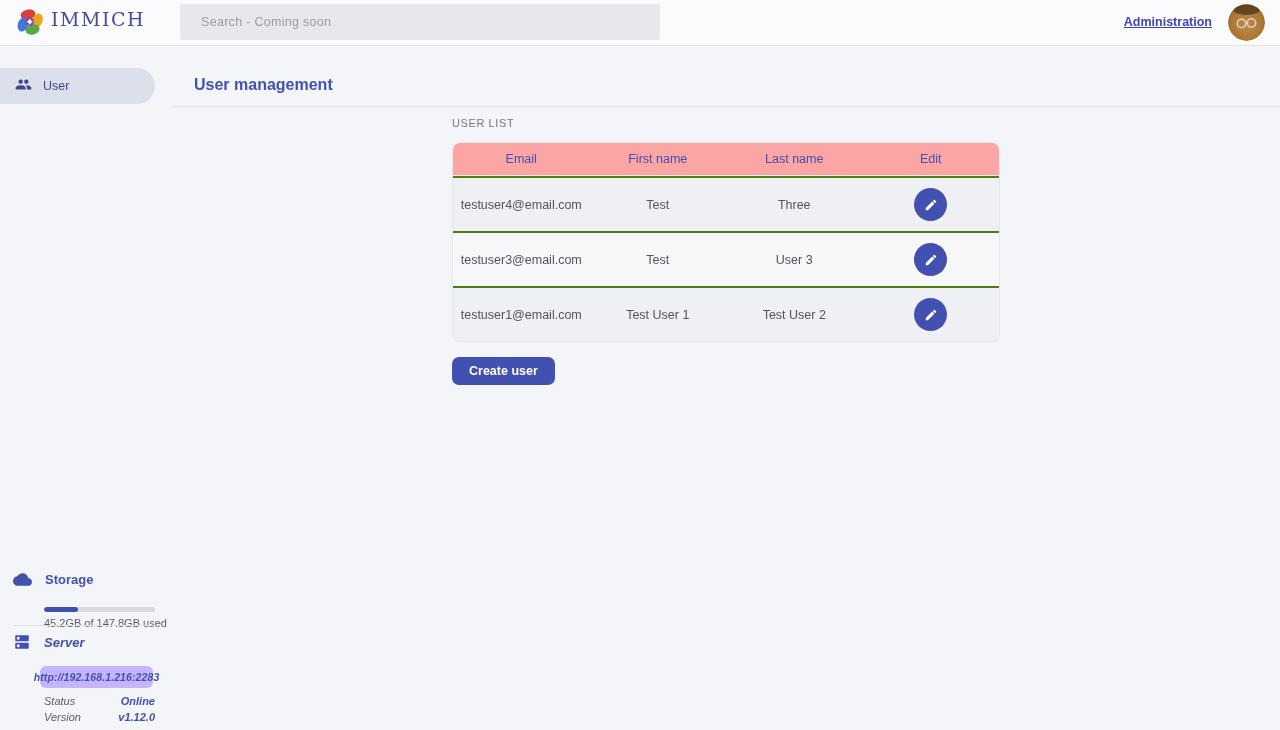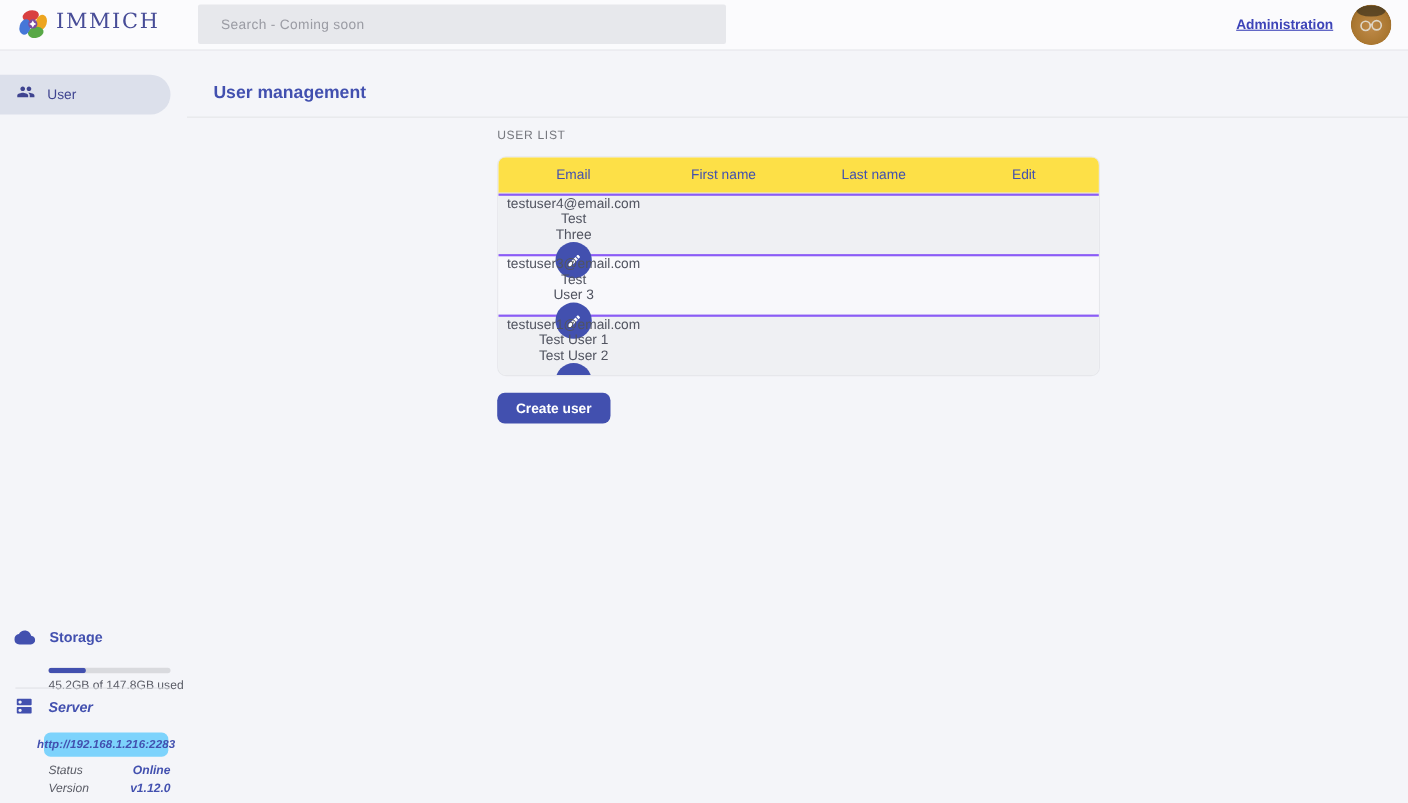--- a/index.html
+++ b/index.html
@@ -45,41 +45,41 @@
   .info-title { font-size: 13px; font-weight: 700; color: #4250af; }
   .progress-track {
     position: absolute; left: 44px; top: 37px; width: 111px; height: 5px;
     background: #d9dade; border-radius: 3px; overflow: hidden;
   }
   .progress-fill { height: 100%; background: #4250af; border-radius: 3px; }
   .usage-text { position: absolute; left: 44px; top: 47px; font-size: 11px; color: #5a5c66; }
   .side-divider { position: absolute; left: 14px; top: 625px; width: 141px; height: 1px; background: #e0e1e6; }
   .server-chip {
     position: absolute; left: 40px; top: 33px; width: 113px; height: 22px;
-    background: #7dd3fc; border-radius: 6px;
+    background: #c4b5fd; border-radius: 6px;
     display: flex; align-items: center; justify-content: center;
     font-size: 10.5px; font-weight: 700; color: #4250af; letter-spacing: 0.1px;
   }
   .kv-row { position: absolute; left: 44px; width: 111px; display: flex; justify-content: space-between; }
   .kv-label { font-size: 11px; color: #5a5c66; }
   .kv-value { font-size: 11px; font-weight: 700; color: #4250af; }
   
   .page-title { position: absolute; left: 194px; top: 76px; font-size: 16px; font-weight: 600; color: #4250af; }
   .title-divider { position: absolute; left: 170px; top: 106px; width: 1110px; height: 1px; background: #e4e5e9; }
   .section-label {
     position: absolute; left: 452px; top: 117px;
     font-size: 11px; font-weight: 500; color: #76787f; letter-spacing: 0.6px;
   }
   .user-table {
     position: absolute; left: 452px; top: 142px; width: 548px;
     border: 1px solid #e6e7eb; border-radius: 8px; overflow: hidden;
   }
-  .t-head { display: flex; height: 33px; background: #fde047; border-bottom: 1px solid #e9eaee; }
+  .t-head { display: flex; height: 33px; background: #fca5a5; border-bottom: 1px solid #e9eaee; }
   .t-head .cell { font-size: 12.5px; font-weight: 500; color: #4250af; }
-  .t-row { display: flex; height: 55px; border-top: 2px solid #8b5cf6; flex-direction: column; }
+  .t-row { display: flex; height: 55px; border-top: 2px solid #4d7c0f; }
   .t-row:first-of-type { border-top: none; }
   .t-row.odd { background: #eff0f3; }
   .t-row.even { background: #f8f8fb; }
   .cell {
     width: 137px; display: flex; align-items: center; justify-content: center;
     font-size: 12.5px; color: #515460;
   }
   .edit-btn {
     width: 33px; height: 33px; border-radius: 50%; border: none;
     background: #4250af; display: flex; align-items: center; justify-content: center;

